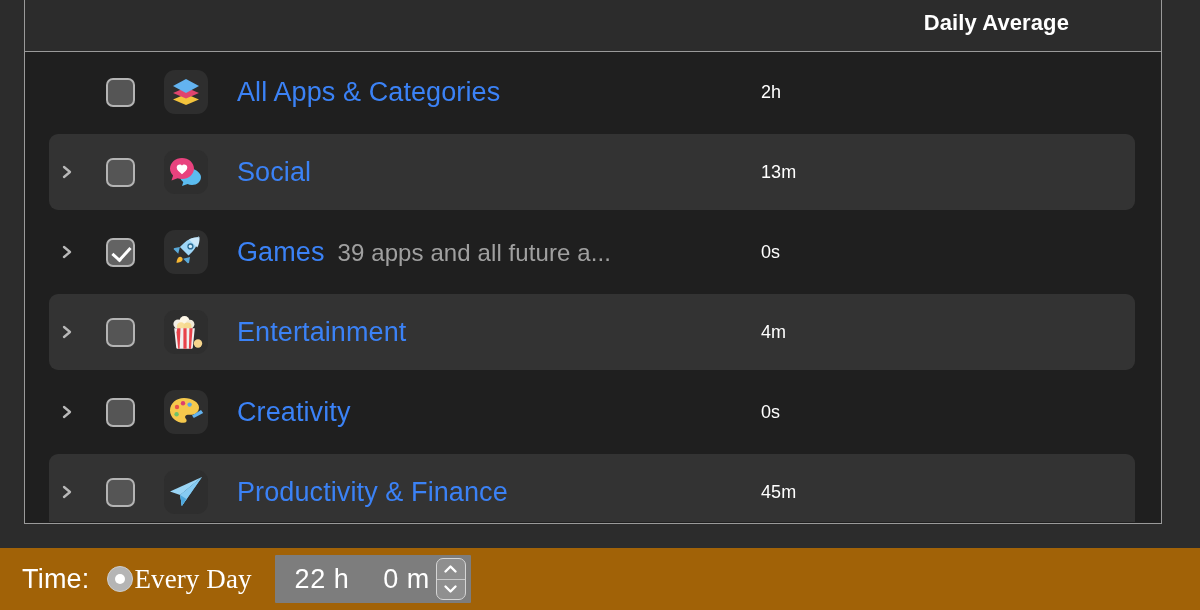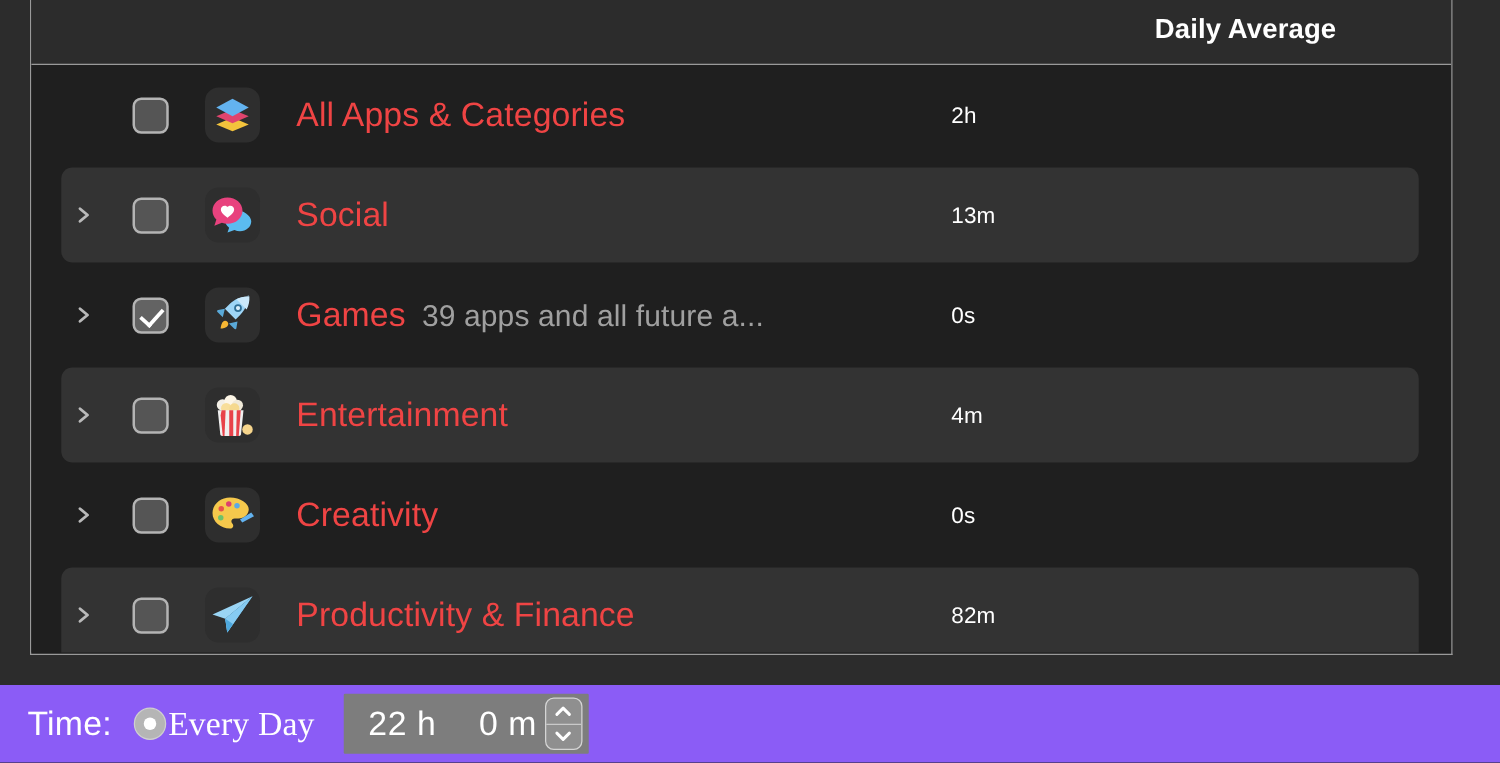--- a/index.html
+++ b/index.html
@@ -153,21 +153,21 @@
     display: flex;
     align-items: baseline;
     padding-left: 22px;
     min-width: 0;
     overflow: hidden;
     white-space: nowrap;
   }
   .cat-name {
     font-size: 27px;
     font-weight: 400;
-    color: #ef4444;
+    color: #3b82f6;
     letter-spacing: 0.1px;
   }
   .cat-sub {
     font-size: 24px;
     color: #a0a0a0;
     margin-left: 13px;
     letter-spacing: 0.1px;
   }
 
   .cell-avg {
@@ -184,21 +184,21 @@
   .timebar {
     position: absolute;
     left: 0;
     top: 548px;
     width: 1200px;
     height: 62px;
     display: flex;
     align-items: center;
     padding-left: 22px;
     box-sizing: border-box;
-    background: #8b5cf6;
+    background: #a16207;
   }
   .time-label {
     font-size: 27px;
     color: #ffffff;
     font-weight: 400;
     letter-spacing: 0.2px;
   }
   .radio-wrap {
     margin-left: 17px;
     display: flex;
@@ -423,21 +423,21 @@
               <path d="M34 2L2 16.5l10.2 3.4z" fill="#9ad5f5"></path>
               <path d="M34 2L12.2 19.9l1.6 11.1z" fill="#66bdee"></path>
               <path d="M12.2 19.9L34 2l-20.2 29z" fill="#86cbf2"></path>
               <path d="M12.2 19.9l1.6 11.1l4.6-6.9z" fill="#4ea8dd"></path>
             </svg>
           </span>
         </div>
         <div class="cell-name">
           <span class="cat-name">Productivity &amp; Finance</span>
         </div>
-        <div class="cell-avg">82m</div>
+        <div class="cell-avg">45m</div>
       </div>
     </div>
 </div>
 
 <div class="timebar">
   <span class="time-label">Time:</span>
 
   <div class="radio-wrap">
     <span class="radio"></span>
     <span class="radio-label">Every Day</span>

